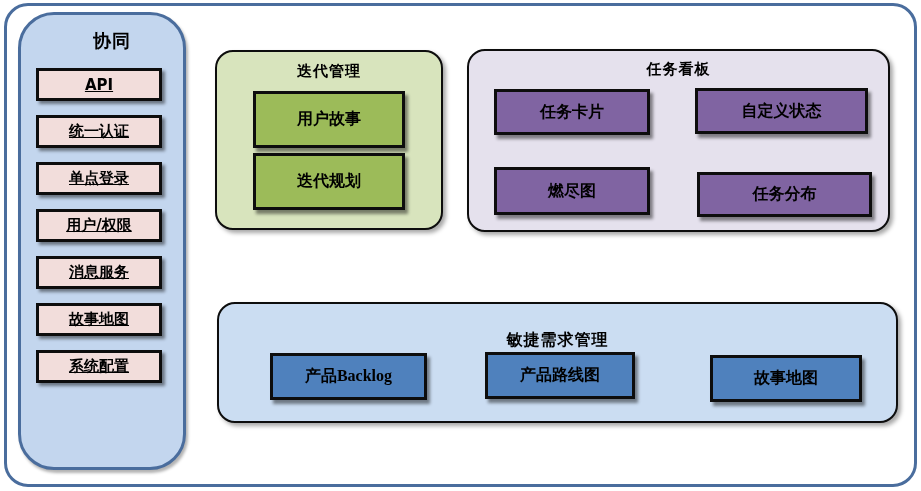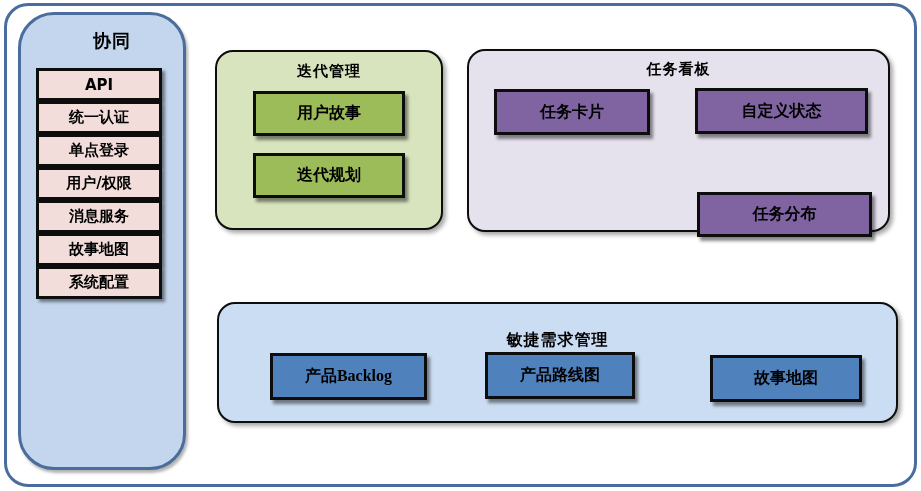--- a/index.html
+++ b/index.html
@@ -19,21 +19,21 @@
     background: #c3d6ee; border: 3px solid #4a6d9d; border-radius: 36px;
     box-shadow: 2px 3px 3px rgba(0,0,0,0.30);
     padding-left: 20px;
   }
   .sidebar-title {
     text-align: center; padding-top: 14px; font-size: 18px; font-weight: bold;
     letter-spacing: 1px;
   }
   .sidebar-items {
     position: absolute; left: 15px; top: 53px; width: 126px;
-    display: flex; flex-direction: column; 
+    display: flex; flex-direction: column; gap: 14px; text-decoration: underline;
   }
   .pill {
     height: 33px; background: #f2dddb; border: 3px solid #0d0d0d;
     box-shadow: 3px 3px 3px rgba(0,0,0,0.45);
     display: flex; align-items: center; justify-content: center;
     font-size: 15px; font-weight: bold;
   }
 
   
   .group {
@@ -48,32 +48,32 @@
   .box {
     position: absolute; border: 3px solid #0d0d0d;
     box-shadow: 3px 4px 3px rgba(0,0,0,0.45);
     display: flex; align-items: center; justify-content: center;
     font-size: 16px; font-weight: bold;
   }
 
   
   .group-iteration { left: 215px; top: 50px; width: 228px; height: 180px; background: #d8e4bd; }
   .group-iteration .group-title { top: 10px; font-size: 15px; }
-  .box-green { background: #9cbb59; left: 36px; width: 152px; height: 45px; }
+  .box-green { background: #9cbb59; left: 36px; width: 152px; height: 57px; }
   .box-user-story { top: 39px; }
   .box-iter-plan  { top: 101px; }
 
   
   .group-kanban { left: 467px; top: 49px; width: 423px; height: 183px; background: #e5e1ed; padding-left: 28px; }
   .group-kanban .group-title { top: 9px; font-size: 15px; }
   .box-purple { background: #8064a2; }
   .box-task-card   { left: 25px;  top: 38px;  width: 156px; height: 46px; }
   .box-cust-status { left: 226px; top: 37px;  width: 173px; height: 46px; }
   .box-burndown    { left: 25px;  top: 116px; width: 156px; height: 48px; }
-  .box-task-dist   { left: 228px; top: 121px; width: 175px; height: 45px; margin-top: 20px; }
+  .box-task-dist   { left: 228px; top: 121px; width: 175px; height: 45px; }
 
   
   .group-agile { left: 217px; top: 302px; width: 681px; height: 121px; background: #cbddf2; }
   .group-agile .group-title { top: 13px; font-size: 16px; margin-top: 13px; }
   .box-blue { background: #4f81bd; }
   .box-backlog  { left: 51px;  top: 49px; width: 157px; height: 47px; }
   .box-roadmap  { left: 266px; top: 48px; width: 150px; height: 47px; }
   .box-storymap { left: 491px; top: 51px; width: 152px; height: 47px; }
 </style>
 </head>
@@ -98,20 +98,21 @@
   <div class="group group-iteration">
     <div class="group-title">迭代管理</div>
     <div class="box box-green box-user-story">用户故事</div>
     <div class="box box-green box-iter-plan">迭代规划</div>
   </div>
 
   <div class="group group-kanban">
     <div class="group-title">任务看板</div>
     <div class="box box-purple box-task-card">任务卡片</div>
     <div class="box box-purple box-cust-status">自定义状态</div>
+    <div class="box box-purple box-burndown">燃尽图</div>
     <div class="box box-purple box-task-dist">任务分布</div>
   </div>
 
   <div class="group group-agile">
     <div class="group-title">敏捷需求管理</div>
     <div class="box box-blue box-backlog">产品Backlog</div>
     <div class="box box-blue box-roadmap">产品路线图</div>
     <div class="box box-blue box-storymap">故事地图</div>
   </div>
 </div>

